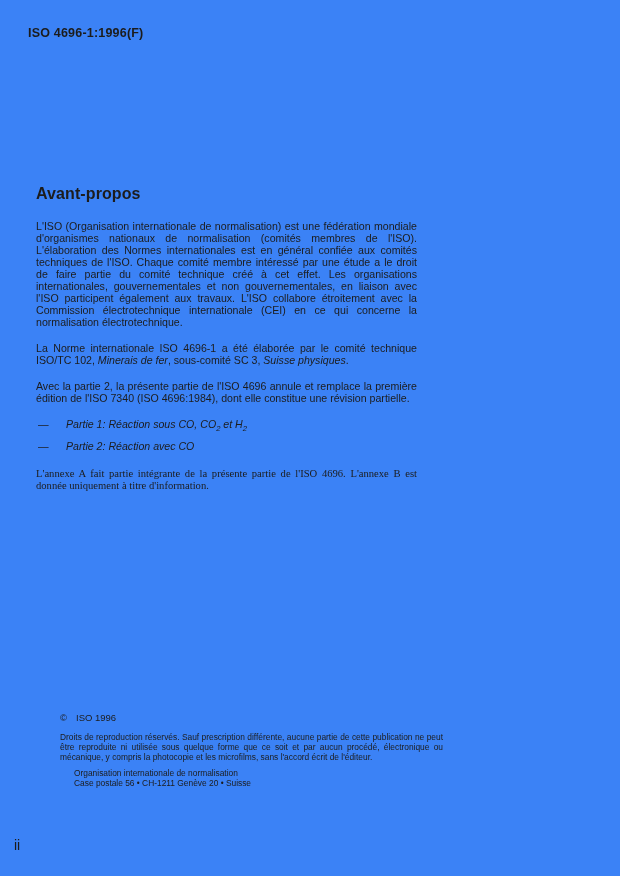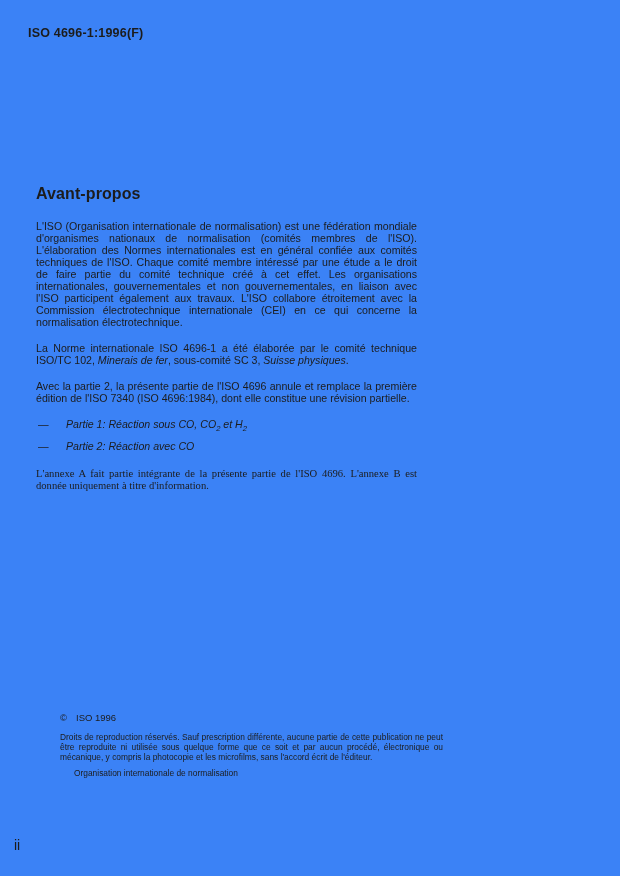--- a/index.html
+++ b/index.html
@@ -124,19 +124,20 @@
     <p class="para-annex">L'annexe A fait partie intégrante de la présente partie de l'ISO 4696. L'annexe B est donnée uniquement à titre d'information.</p>
   </div>
 
   <div class="footer">
     <div class="copyright-line"><span class="copy-symbol">©</span><span>ISO 1996</span></div>
 
     <p class="rights">Droits de reproduction réservés. Sauf prescription différente, aucune partie de cette publication ne peut être reproduite ni utilisée sous quelque forme que ce soit et par aucun procédé, électronique ou mécanique, y compris la photocopie et les microfilms, sans l'accord écrit de l'éditeur.</p>
 
     <div class="org">
       <div>Organisation internationale de normalisation</div>
+      <div>Case postale 56 • CH-1211 Genève 20 • Suisse</div>
     </div>
 
   </div>
 
   <div class="page-number">ii</div>
 
 </div>
 
 </body></html>

